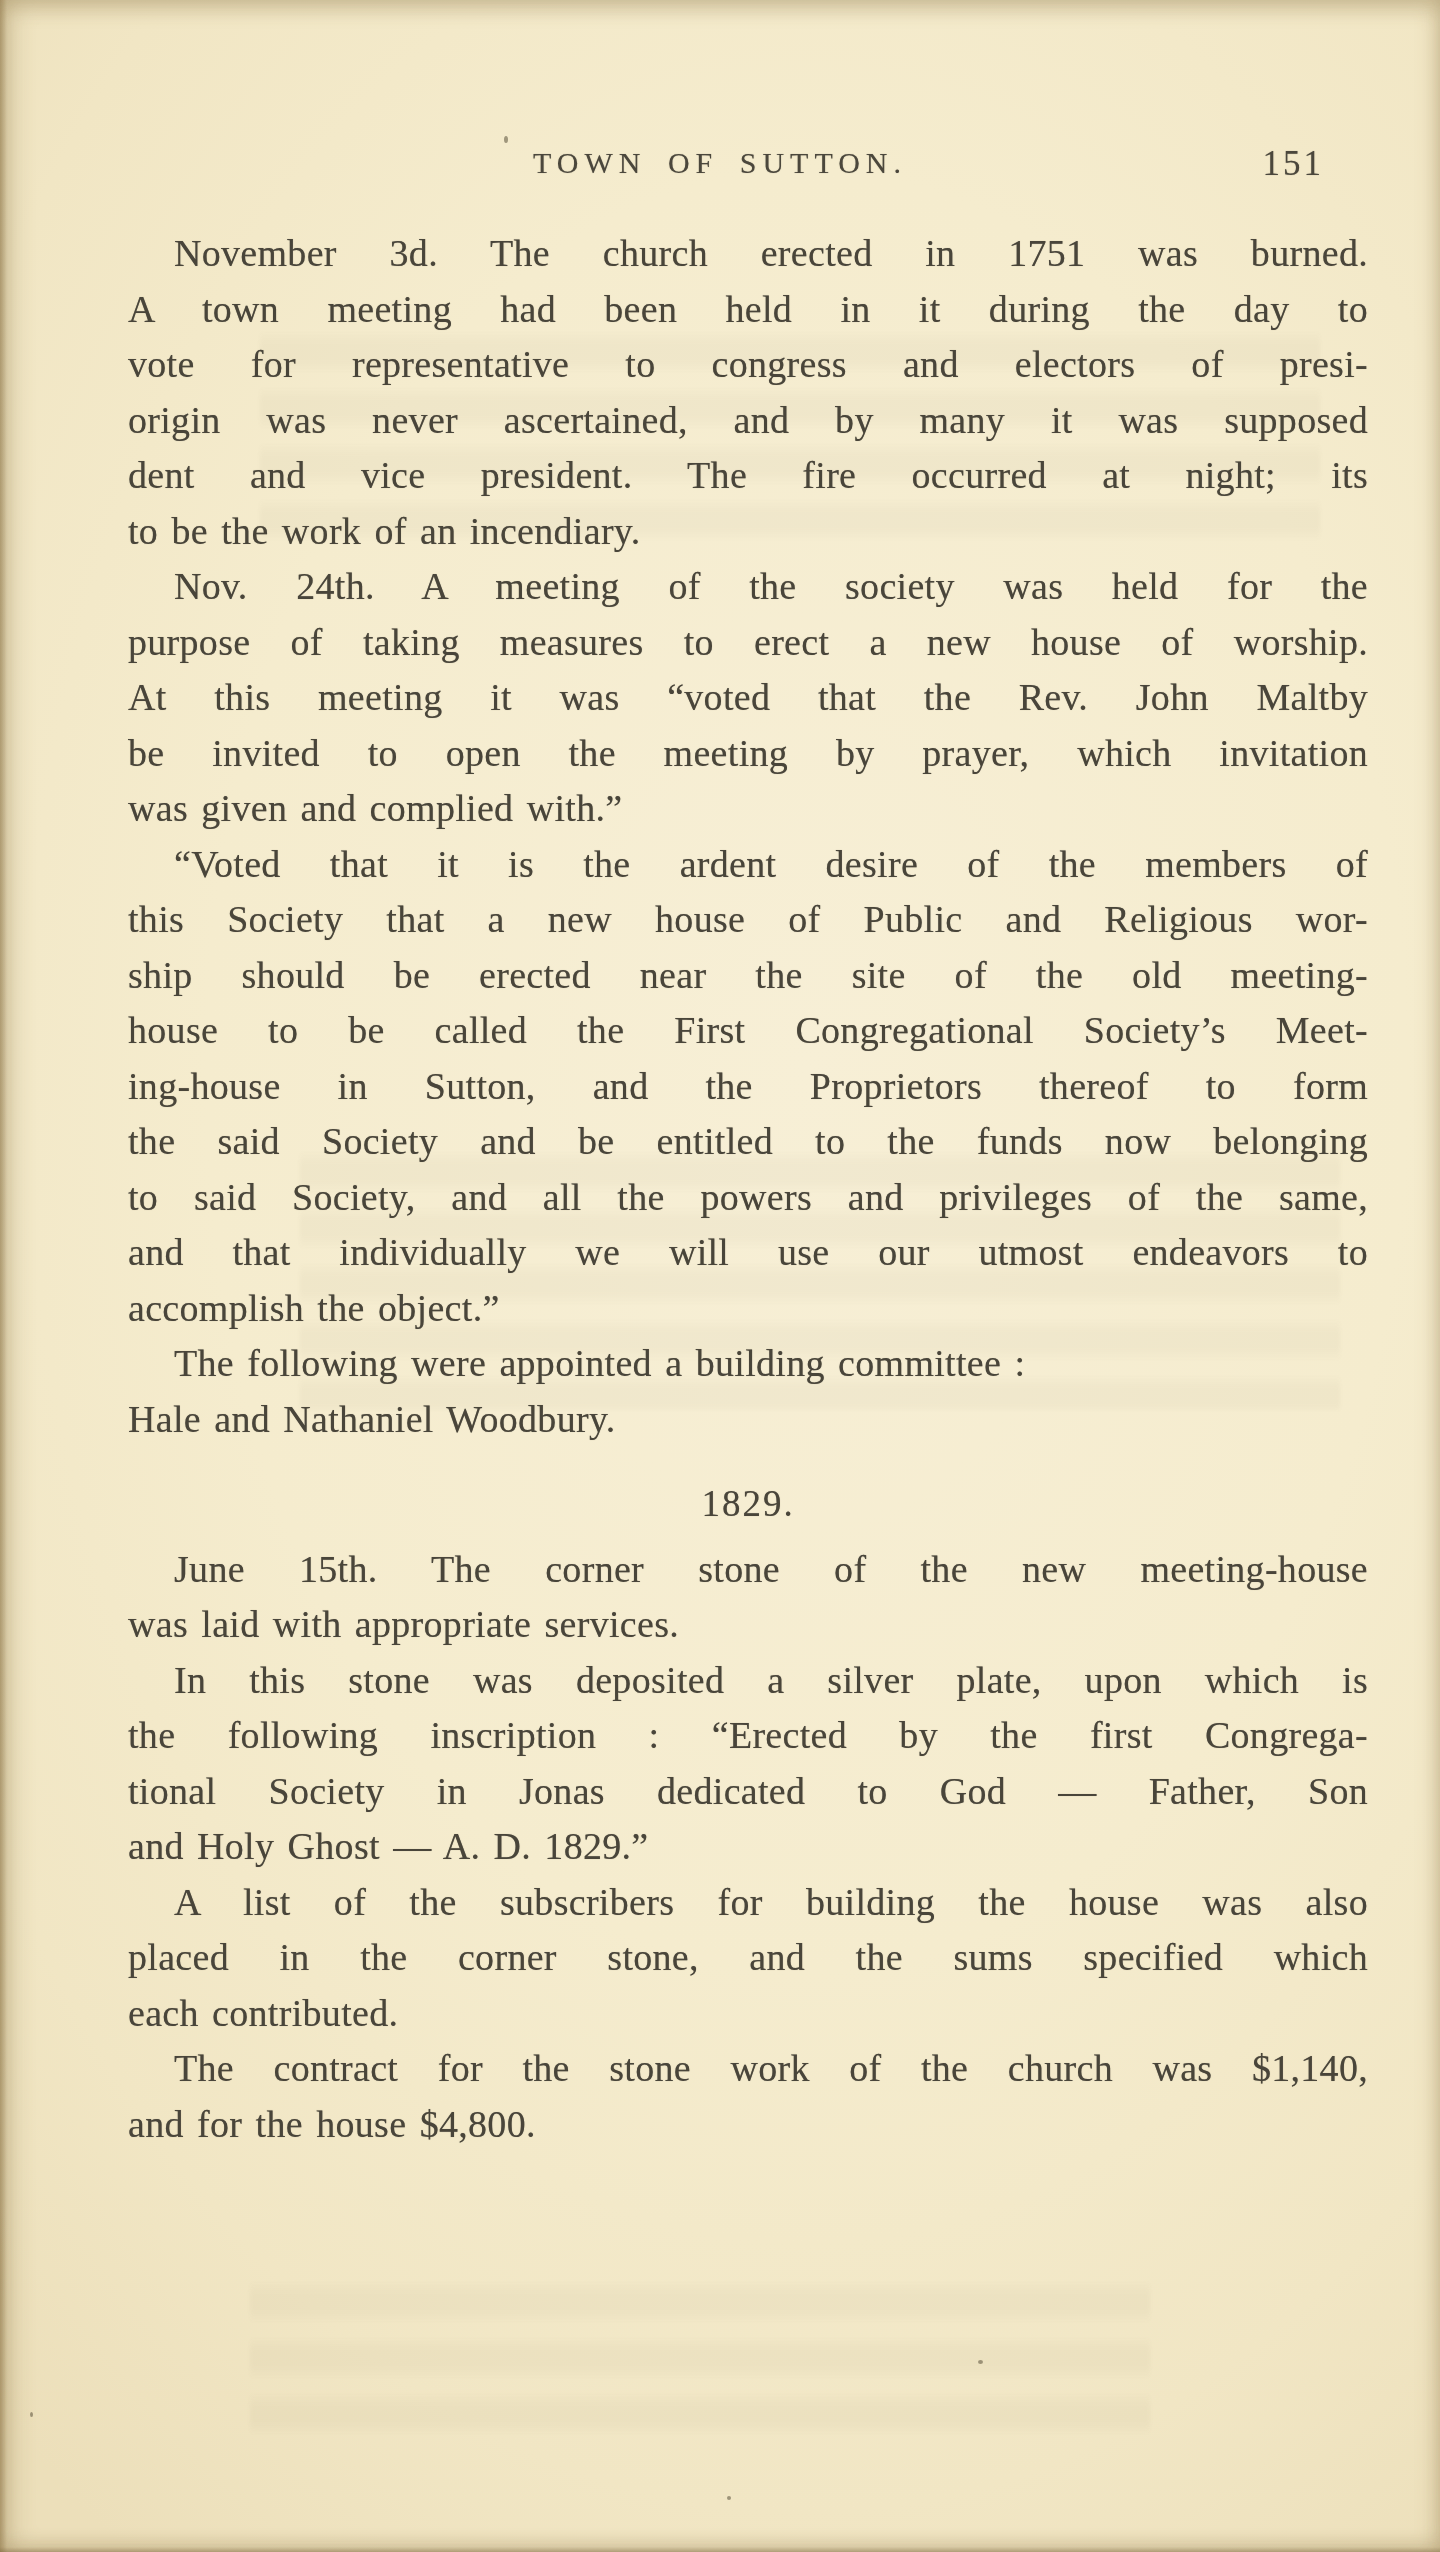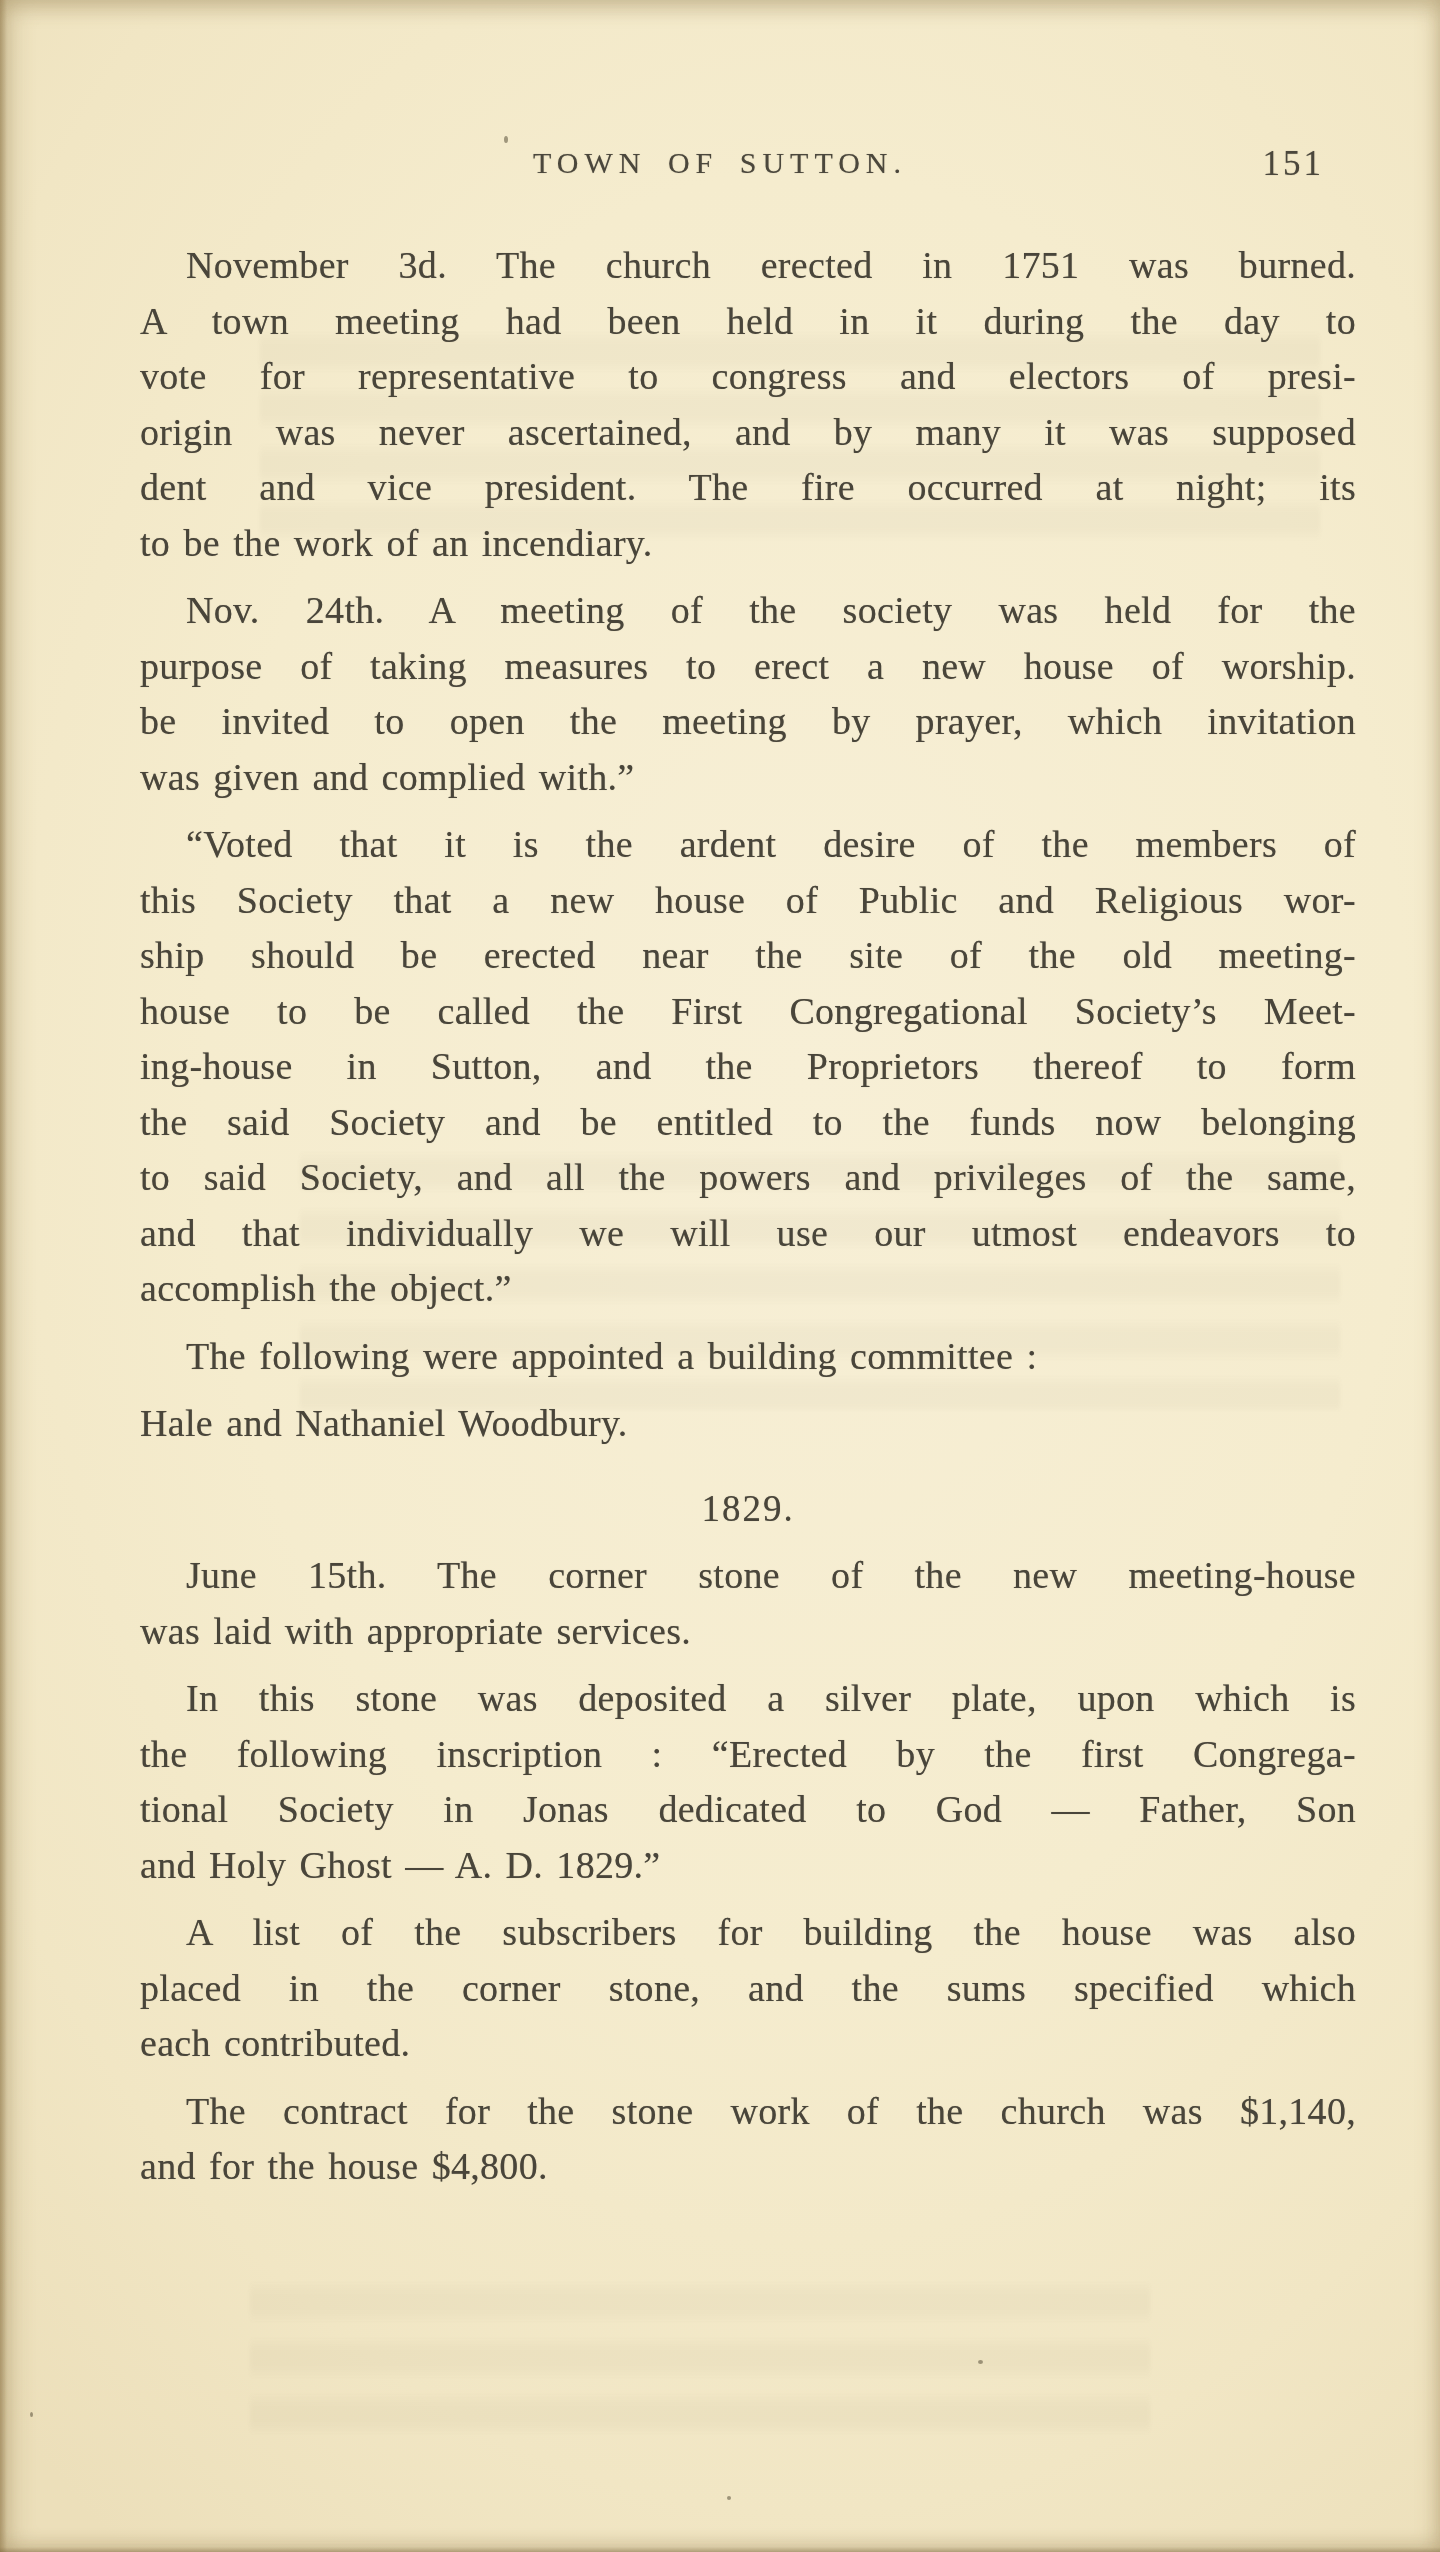--- a/index.html
+++ b/index.html
@@ -69,21 +69,21 @@
     position: absolute;
     top: 226px;
     left: 128px;
     width: 1240px;
     font-size: 38px;
     line-height: 55.5px;
     letter-spacing: 0.3px;
     word-spacing: 3.5px;
     text-shadow: 0 0 0.7px rgba(73,69,58,0.55);
   }
-  .para { margin: 12px; }
+  .para { margin: 0; }
   .line {
     text-align: justify;
     text-align-last: justify;
     white-space: normal;
   }
   .line.first { text-indent: 46px; }
   .line.last { text-align-last: left; }
   .section-heading {
     text-align: center;
     font-size: 37px;
@@ -131,20 +131,21 @@
         <div class="line first">November 3d.  The church erected in 1751 was burned.</div>
         <div class="line">A town meeting had been held in it during the day to</div>
         <div class="line">vote for representative to congress and electors of presi-</div>
         <div class="line">origin was never ascertained, and by many it was supposed</div>
         <div class="line">dent and vice president.  The fire occurred at night; its</div>
         <div class="line last">to be the work of an incendiary.</div>
       </div>
       <div class="para">
         <div class="line first">Nov. 24th.  A meeting of the society was held for the</div>
         <div class="line">purpose of taking measures to erect a new house of worship.</div>
+        <div class="line">At this meeting it was “voted that the Rev. John Maltby</div>
         <div class="line">be invited to open the meeting by prayer, which invitation</div>
         <div class="line last">was given and complied with.”</div>
       </div>
       <div class="para">
         <div class="line first">“Voted that it is the ardent desire of the members of</div>
         <div class="line">this Society that a new house of Public and Religious wor-</div>
         <div class="line">ship should be erected near the site of the old meeting-</div>
         <div class="line">house to be called the First Congregational Society’s Meet-</div>
         <div class="line">ing-house in Sutton, and the Proprietors thereof to form</div>
         <div class="line">the said Society and be entitled to the funds now belonging</div>

